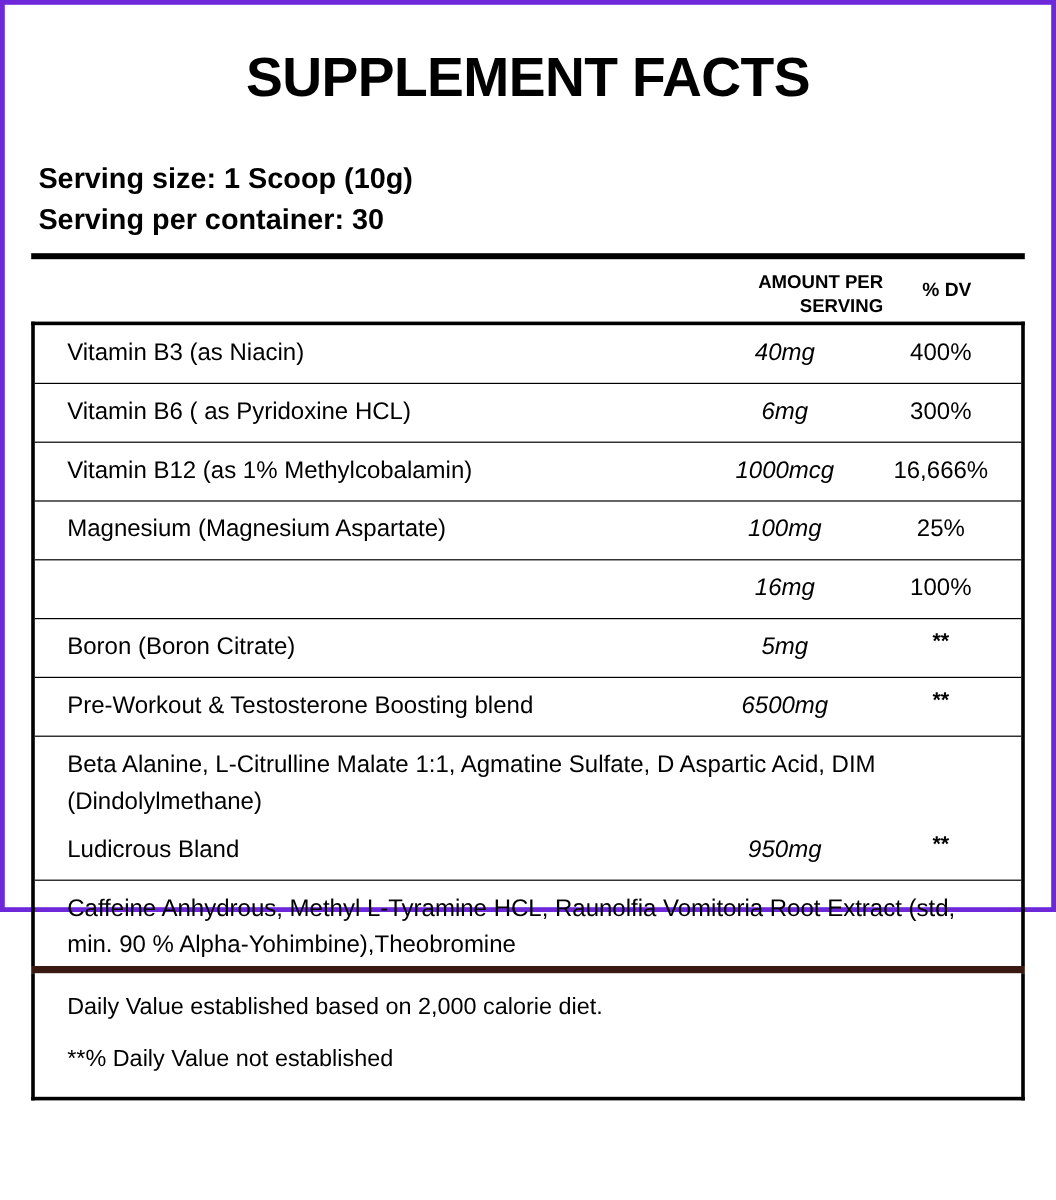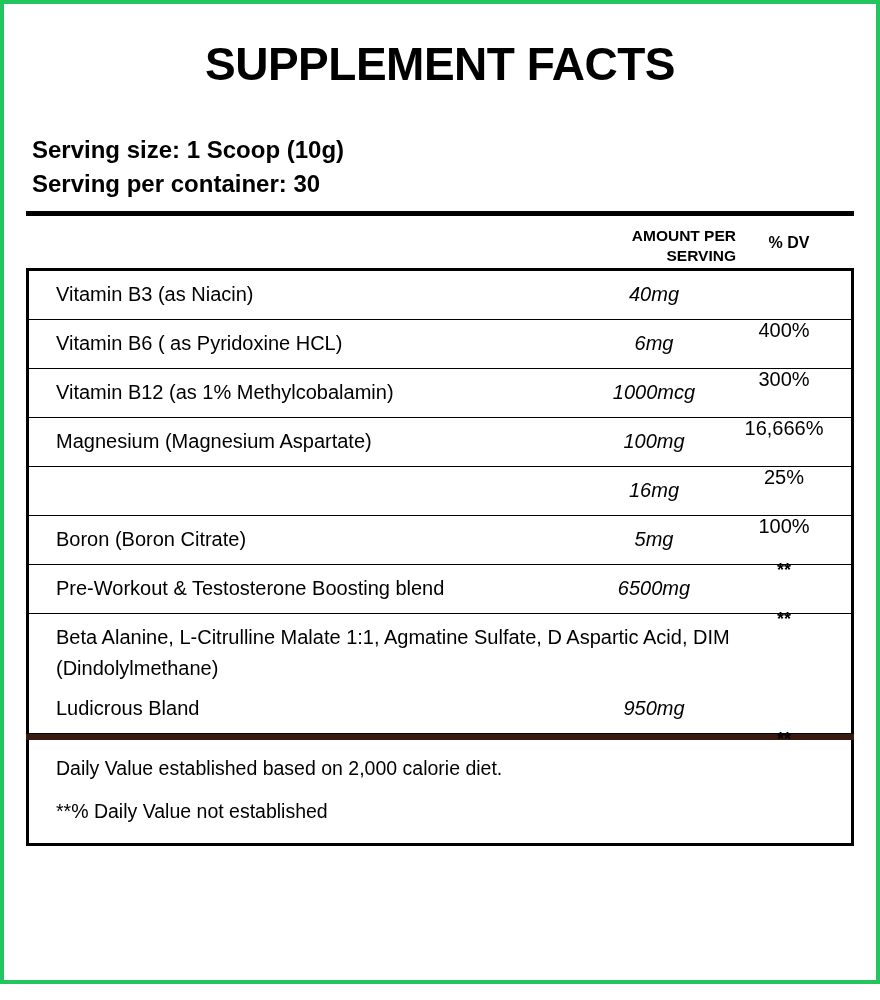--- a/index.html
+++ b/index.html
@@ -14,23 +14,23 @@
     color: #000000;
     position: relative;
     overflow: hidden;
   }
 
   .panel {
     position: absolute;
     left: 0;
     top: 0;
     width: 880px;
-    height: 984px;
+    height: 760px;
     box-sizing: border-box;
-    border: 4px solid #22c55e;
+    border: 4px solid #6d28d9;
     background: #fff;
   }
 
   .title {
     text-align: center;
     font-size: 46px;
     font-weight: bold;
     letter-spacing: -0.5px;
     margin-top: 33px;
     font-family: "Liberation Sans", sans-serif;
@@ -101,21 +101,20 @@
     font-size: 20px;
     font-style: italic;
   }
   .row .dv {
     position: absolute;
     left: 690px;
     width: 130px;
     top: 12px;
     text-align: center;
     font-size: 20px;
-    margin-top: 36px;
   }
   .row .dv.stars {
     top: 8px;
     font-size: 18px;
     font-weight: bold;
   }
 
   .desc {
     position: relative;
     padding: 8px 20px 2px 27px;
@@ -210,20 +209,21 @@
     </div>
 
     <div class="desc">Beta Alanine, L-Citrulline Malate 1:1, Agmatine Sulfate, D Aspartic Acid, DIM (Dindolylmethane)</div>
 
     <div class="row">
       <span class="name">Ludicrous Bland</span>
       <span class="amount">950mg</span>
       <span class="dv stars">**</span>
     </div>
 
+    <div class="desc">Caffeine Anhydrous, Methyl L-Tyramine HCL, Raunolfia Vomitoria Root Extract (std, min. 90 % Alpha-Yohimbine),Theobromine</div>
 
   </div>
 
   <div class="footer-sep"></div>
 
   <div class="footer-box">
     <div class="footer-line">Daily Value established based on 2,000 calorie diet.</div>
     <div class="footer-line">**% Daily Value not established</div>
   </div>
 

